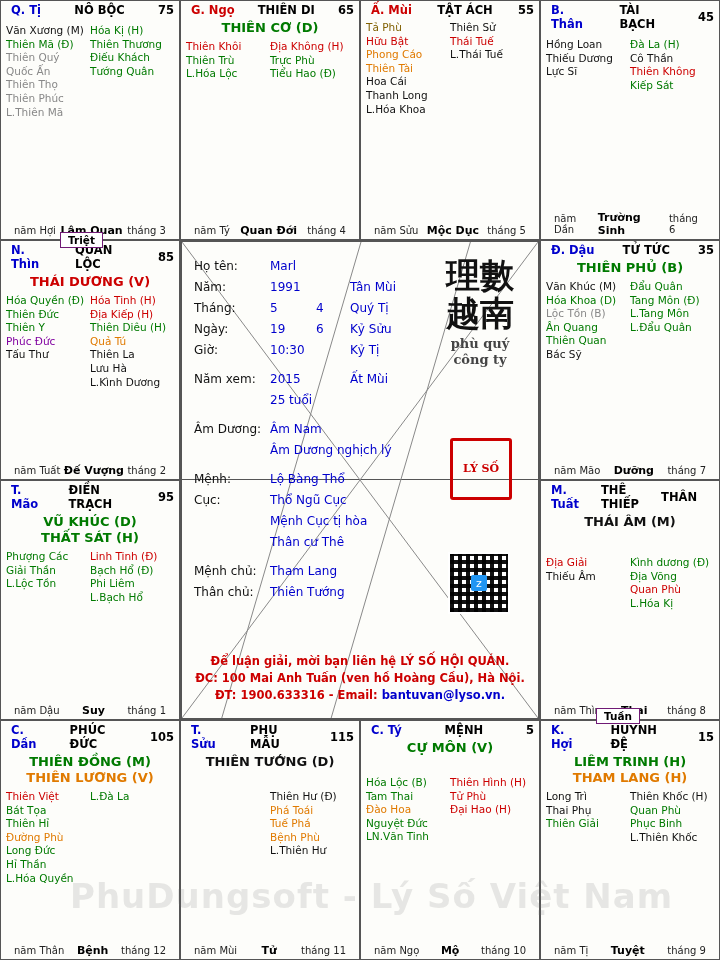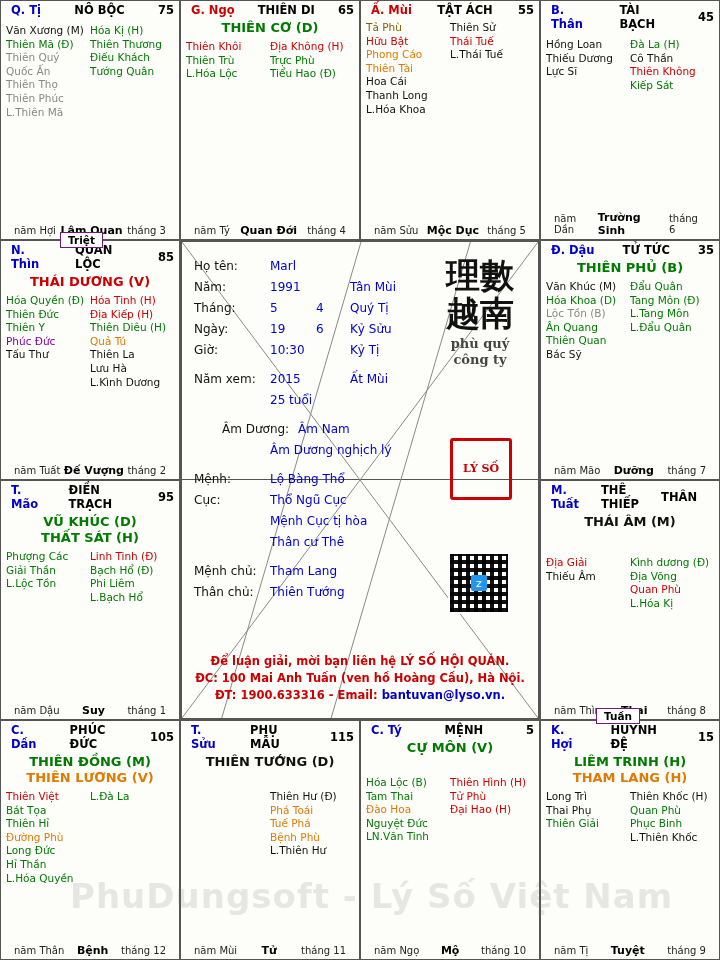--- a/index.html
+++ b/index.html
@@ -538,21 +538,21 @@
       <span class="v2"></span>
       <span class="v3">Kỷ Tị</span>
     </div>
     <div class="row" style="margin-top:8px;">
       <span class="lbl">Năm xem:</span>
       <span class="v1">2015</span>
       <span class="v2"></span>
       <span class="v3">Ất Mùi</span>
     </div>
     <div class="ind">25 tuổi</div>
-    <div class="row" style="margin-top:8px;margin-left:28px;">
+    <div class="row" style="margin-top:8px;">
       <span class="lbl">Âm Dương:</span>
       <span>Âm Nam</span>
     </div>
     <div class="ind">Âm Dương nghịch lý</div>
     <div class="row" style="margin-top:8px;">
       <span class="lbl">Mệnh:</span>
       <span>Lộ Bàng Thổ</span>
     </div>
     <div class="row">
       <span class="lbl">Cục:</span>

